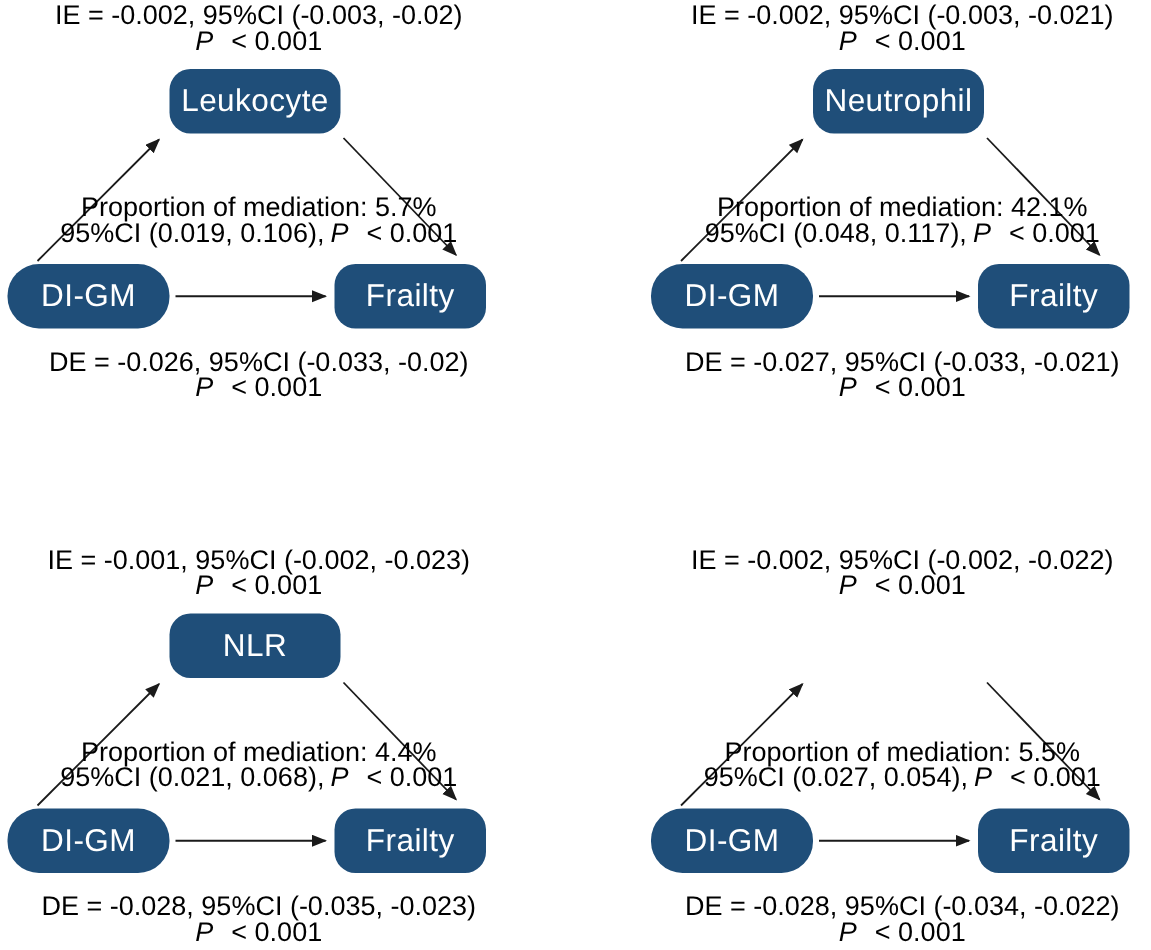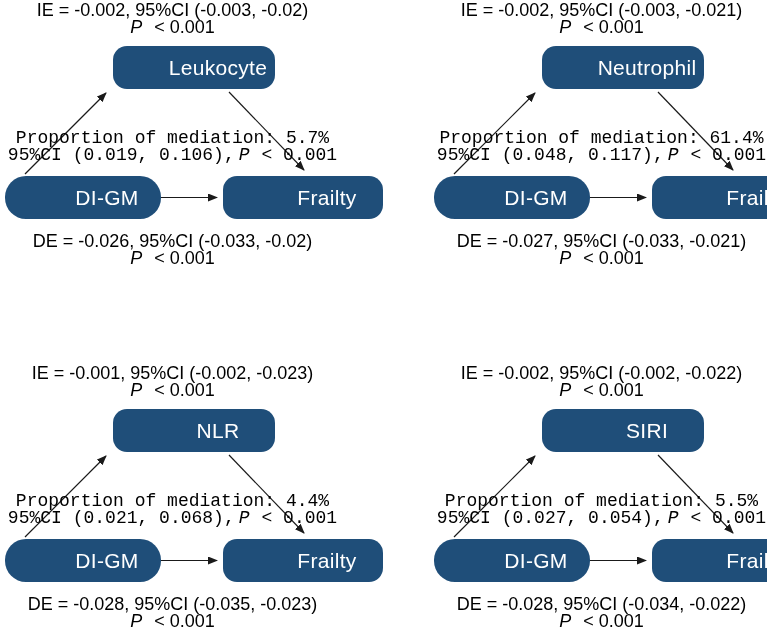--- a/index.html
+++ b/index.html
@@ -47,42 +47,41 @@
   .note {
     position: absolute;
     left: 0;
     width: 335px;
     text-align: center;
     font-size: 18px;
     line-height: 17px;
     white-space: nowrap;
   }
   .note-ie   { top: 2px; }
-  .note-prop { top: 130px; font-family: Liberation Mono, monospace; }
+  .note-prop { top: 130px; }
   .note-de   { top: 233px; }
 
   .pit  { font-style: italic; }
   .pval { margin-left: 12px; }
   .gap  { margin-left: 4px; }
 
   .node {
     position: absolute;
     background: #1f4e79;
     color: #ffffff;
     border-radius: 14px;
     display: flex;
     align-items: center;
     justify-content: center;
     font-size: 21px;
     letter-spacing: 0.3px;
-    padding-left: 48px;
   }
   .node-mediator { left: 108px; top: 46px;  width: 114px; height: 43px; }
   .node-exposure { left: 0;     top: 176px; width: 108px; height: 43px; border-radius: 21px; }
-  .node-outcome  { left: 218px; top: 176px; width: 112px; height: 43px; }
+  .node-outcome  { left: 218px; top: 176px; width: 101px; height: 43px; }
 </style>
 </head>
 <body>
 
 <section class="panel pos-0 col-left">
   <div class="diagram">
     <svg class="arrows" width="335" height="285" viewBox="0 0 335 285">
       <defs>
         <marker id="ah0" markerWidth="11" markerHeight="9" refX="9" refY="4" orient="auto" markerUnits="userSpaceOnUse">
           <path d="M0,0 L10,4 L0,8 z" fill="#1a1a1a"></path>
@@ -129,21 +128,21 @@
       <line x1="112" y1="197.5" x2="212" y2="197.5" marker-end="url(#ah1)"></line>
     </svg>
     <div class="note note-ie">
       <div><span>IE = -0.002, 95%CI (-0.003, -0.021)</span></div>
       <div><span class="pit">P</span><span class="pval">&lt; 0.001</span></div>
     </div>
     <div class="node node-mediator">
         <span>Neutrophil</span>
       </div>
     <div class="note note-prop">
-      <div><span>Proportion of mediation: 61.4%</span></div>
+      <div><span>Proportion of mediation: 42.1%</span></div>
       <div><span>95%CI (0.048, 0.117),</span><span class="pit gap">P</span><span class="pval">&lt; 0.001</span></div>
     </div>
     <div class="node node-exposure">
         <span>DI-GM</span>
       </div>
     <div class="node node-outcome">
         <span>Frailty</span>
       </div>
     <div class="note note-de">
       <div><span>DE = -0.027, 95%CI (-0.033, -0.021)</span></div>
@@ -197,23 +196,20 @@
         </marker>
       </defs>
       <line x1="20" y1="174" x2="101" y2="93" marker-end="url(#ah3)"></line>
       <line x1="224" y1="92" x2="299" y2="170" marker-end="url(#ah3)"></line>
       <line x1="112" y1="197.5" x2="212" y2="197.5" marker-end="url(#ah3)"></line>
     </svg>
     <div class="note note-ie">
       <div><span>IE = -0.002, 95%CI (-0.002, -0.022)</span></div>
       <div><span class="pit">P</span><span class="pval">&lt; 0.001</span></div>
     </div>
-    <div class="node node-mediator">
-        <span>SIRI</span>
-      </div>
     <div class="note note-prop">
       <div><span>Proportion of mediation: 5.5%</span></div>
       <div><span>95%CI (0.027, 0.054),</span><span class="pit gap">P</span><span class="pval">&lt; 0.001</span></div>
     </div>
     <div class="node node-exposure">
         <span>DI-GM</span>
       </div>
     <div class="node node-outcome">
         <span>Frailty</span>
       </div>

